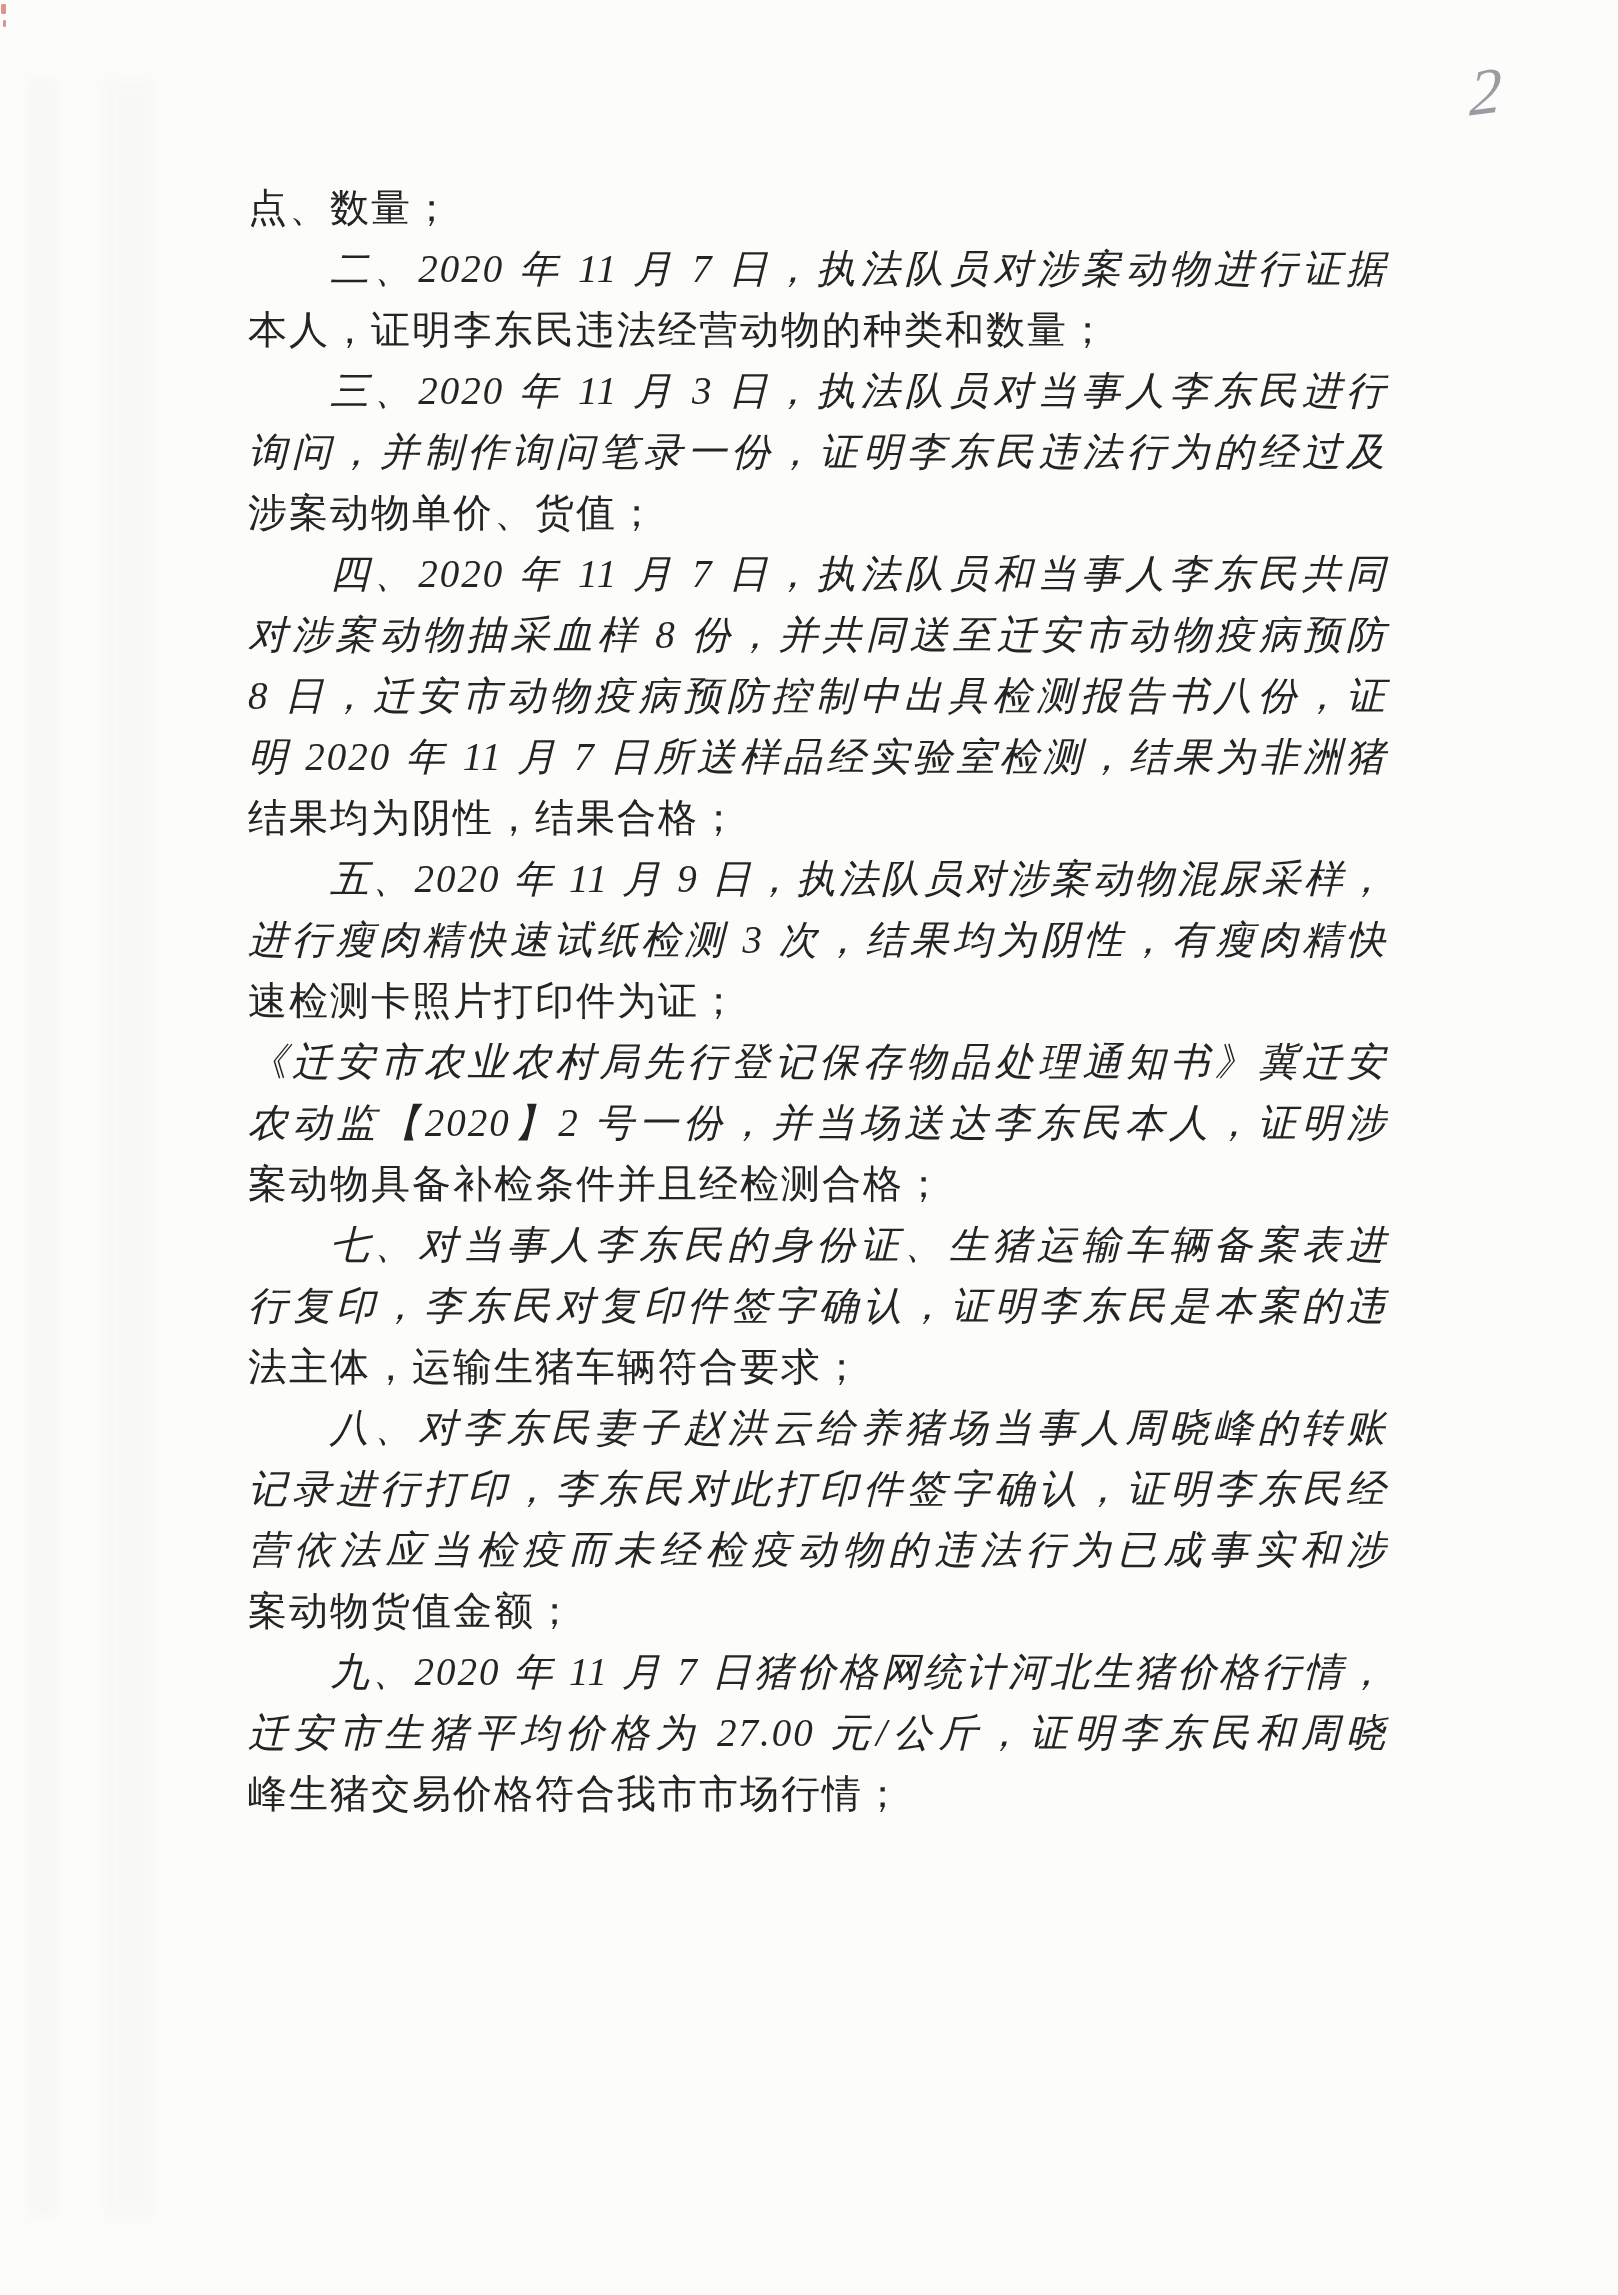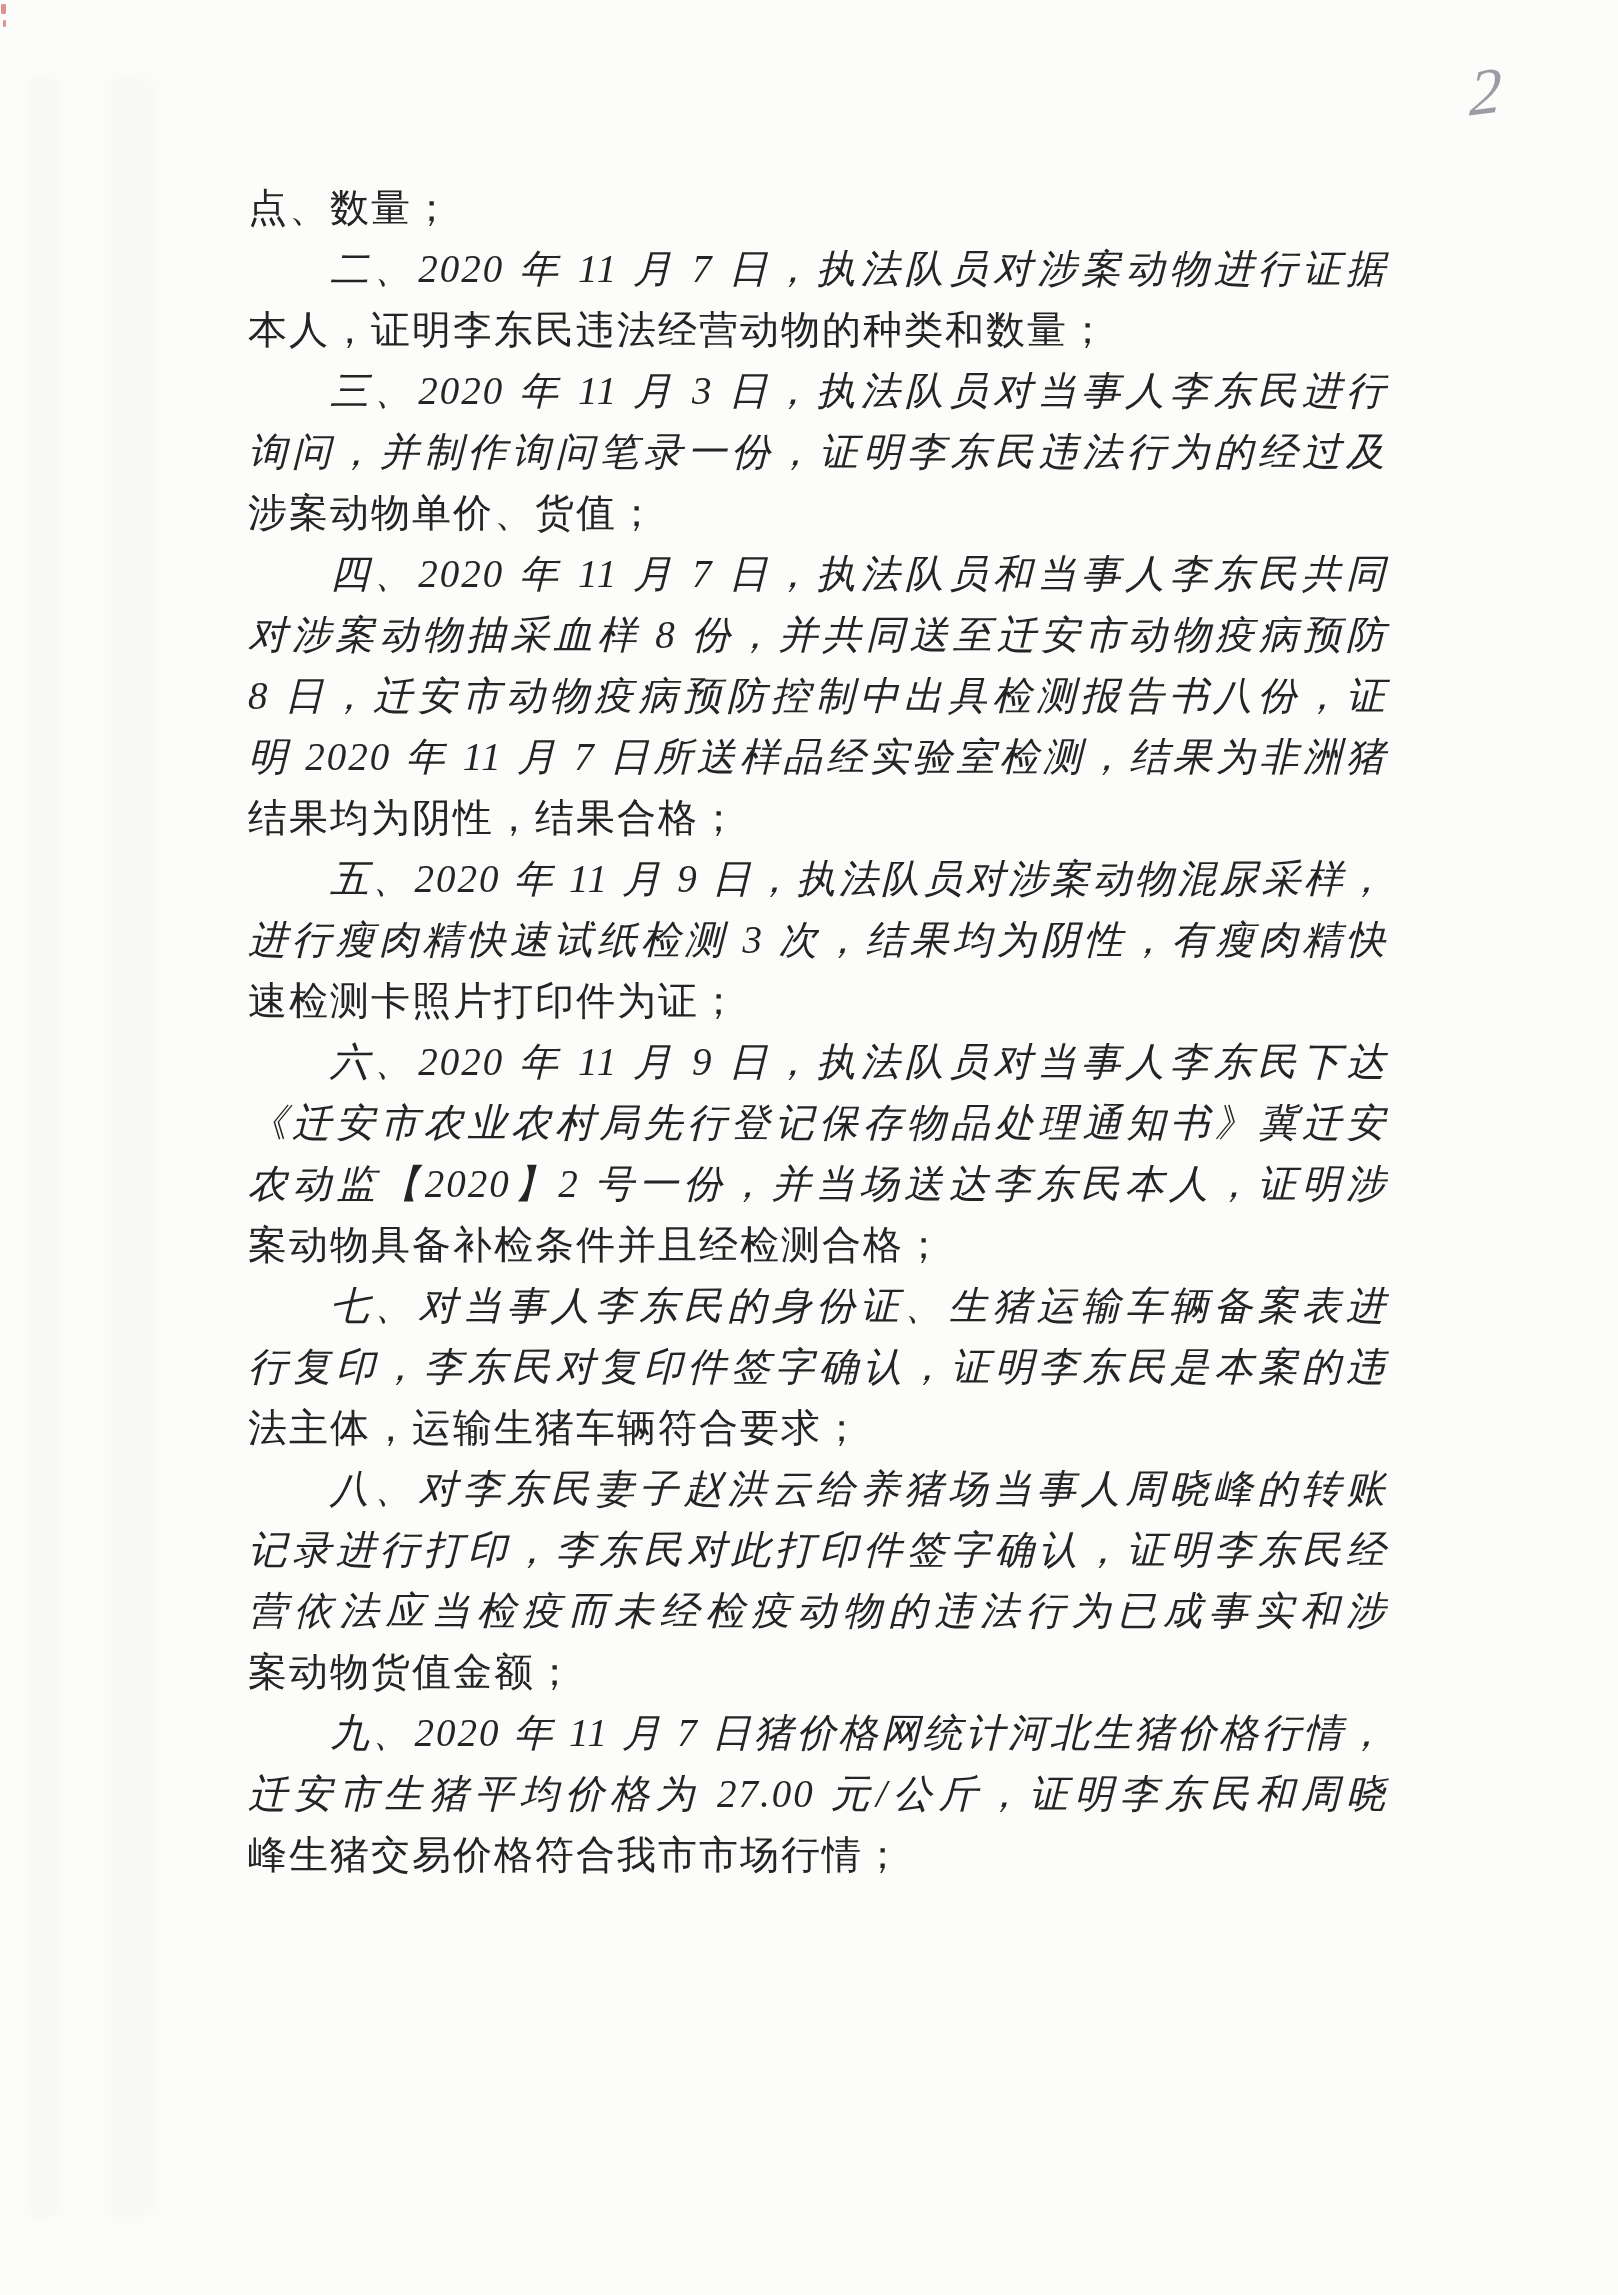--- a/index.html
+++ b/index.html
@@ -97,21 +97,20 @@
     <div class="line fill">询问，并制作询问笔录一份，证明李东民违法行为的经过及</div>
     <div class="line">涉案动物单价、货值；</div>
     <div class="line fill indent">四、2020 年 11 月 7 日，执法队员和当事人李东民共同</div>
     <div class="line fill">对涉案动物抽采血样 8 份，并共同送至迁安市动物疫病预防</div>
     <div class="line fill">8 日，迁安市动物疫病预防控制中出具检测报告书八份，证</div>
     <div class="line fill">明 2020 年 11 月 7 日所送样品经实验室检测，结果为非洲猪</div>
     <div class="line">结果均为阴性，结果合格；</div>
     <div class="line fill indent">五、2020 年 11 月 9 日，执法队员对涉案动物混尿采样，</div>
     <div class="line fill">进行瘦肉精快速试纸检测 3 次，结果均为阴性，有瘦肉精快</div>
     <div class="line">速检测卡照片打印件为证；</div>
-    <div class="line fill indent">六、2020 年 11 月 9 日，执法队员对当事人李东民下达</div>
     <div class="line fill">《迁安市农业农村局先行登记保存物品处理通知书》冀迁安</div>
     <div class="line fill">农动监【2020】2 号一份，并当场送达李东民本人，证明涉</div>
     <div class="line">案动物具备补检条件并且经检测合格；</div>
     <div class="line fill indent">七、对当事人李东民的身份证、生猪运输车辆备案表进</div>
     <div class="line fill">行复印，李东民对复印件签字确认，证明李东民是本案的违</div>
     <div class="line">法主体，运输生猪车辆符合要求；</div>
     <div class="line fill indent">八、对李东民妻子赵洪云给养猪场当事人周晓峰的转账</div>
     <div class="line fill">记录进行打印，李东民对此打印件签字确认，证明李东民经</div>
     <div class="line fill">营依法应当检疫而未经检疫动物的违法行为已成事实和涉</div>
     <div class="line">案动物货值金额；</div>

